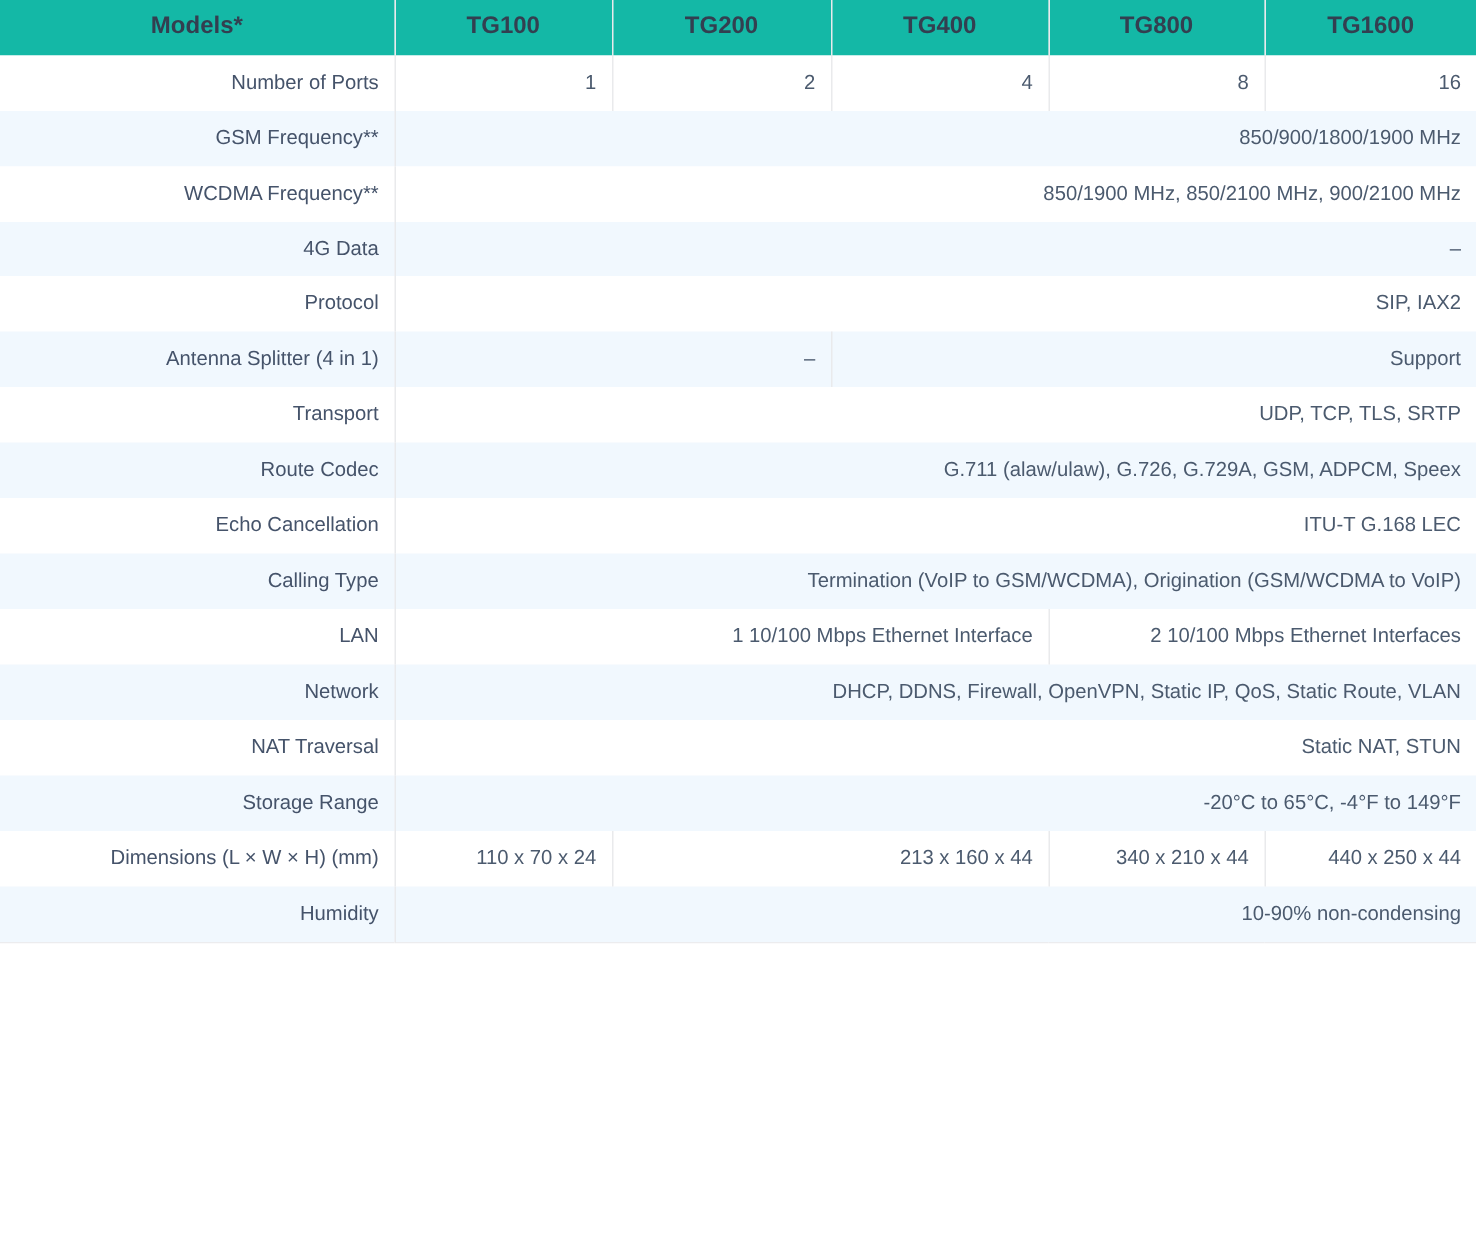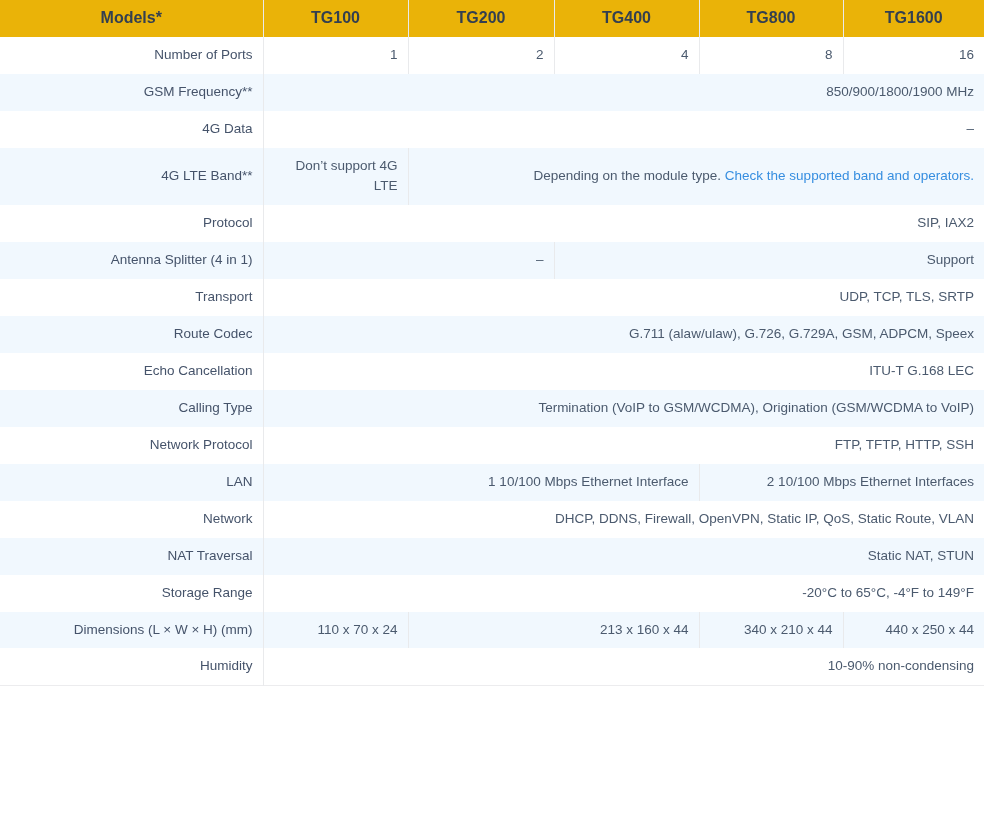--- a/index.html
+++ b/index.html
@@ -10,21 +10,21 @@
   body { width: 984px; }
 
   table.spec-table {
     width: 984px;
     border-collapse: collapse;
     table-layout: fixed;
     border-bottom: 1px solid #ececee;
   }
 
   thead th {
-    background: #eab308;
+    background: #14b8a6;
     color: #333f50;
     font-size: 16px;
     font-weight: 700;
     text-align: center;
     vertical-align: middle;
     padding: 8px 6px;
     line-height: 1.3;
   }
 
   tbody td {
@@ -78,27 +78,26 @@
         <td>2</td>
         <td>4</td>
         <td>8</td>
         <td>16</td>
       </tr>
       <tr>
         <td class="row-label">GSM Frequency**</td>
         <td colspan="5">850/900/1800/1900 MHz</td>
       </tr>
       <tr>
+        <td class="row-label">WCDMA Frequency**</td>
+        <td colspan="5">850/1900 MHz, 850/2100 MHz, 900/2100 MHz</td>
+      </tr>
+      <tr>
         <td class="row-label">4G Data</td>
         <td colspan="5">–</td>
-      </tr>
-      <tr>
-        <td class="row-label">4G LTE Band**</td>
-        <td>Don’t support 4G LTE</td>
-        <td colspan="4">Depending on the module type. <a class="cell-link" href="#" style="color: rgb(54, 142, 224);">Check the supported band and operators.</a></td>
       </tr>
       <tr>
         <td class="row-label">Protocol</td>
         <td colspan="5">SIP, IAX2</td>
       </tr>
       <tr>
         <td class="row-label">Antenna Splitter (4 in 1)</td>
         <td colspan="2">–</td>
         <td colspan="3">Support</td>
       </tr>
@@ -110,24 +109,20 @@
         <td class="row-label">Route Codec</td>
         <td colspan="5">G.711 (alaw/ulaw), G.726, G.729A, GSM, ADPCM, Speex</td>
       </tr>
       <tr>
         <td class="row-label">Echo Cancellation</td>
         <td colspan="5">ITU-T G.168 LEC</td>
       </tr>
       <tr>
         <td class="row-label">Calling Type</td>
         <td colspan="5">Termination (VoIP to GSM/WCDMA), Origination (GSM/WCDMA to VoIP)</td>
-      </tr>
-      <tr>
-        <td class="row-label">Network Protocol</td>
-        <td colspan="5">FTP, TFTP, HTTP, SSH</td>
       </tr>
       <tr>
         <td class="row-label">LAN</td>
         <td colspan="3">1 10/100 Mbps Ethernet Interface</td>
         <td colspan="2">2 10/100 Mbps Ethernet Interfaces</td>
       </tr>
       <tr>
         <td class="row-label">Network</td>
         <td colspan="5">DHCP, DDNS, Firewall, OpenVPN, Static IP, QoS, Static Route, VLAN</td>
       </tr>

